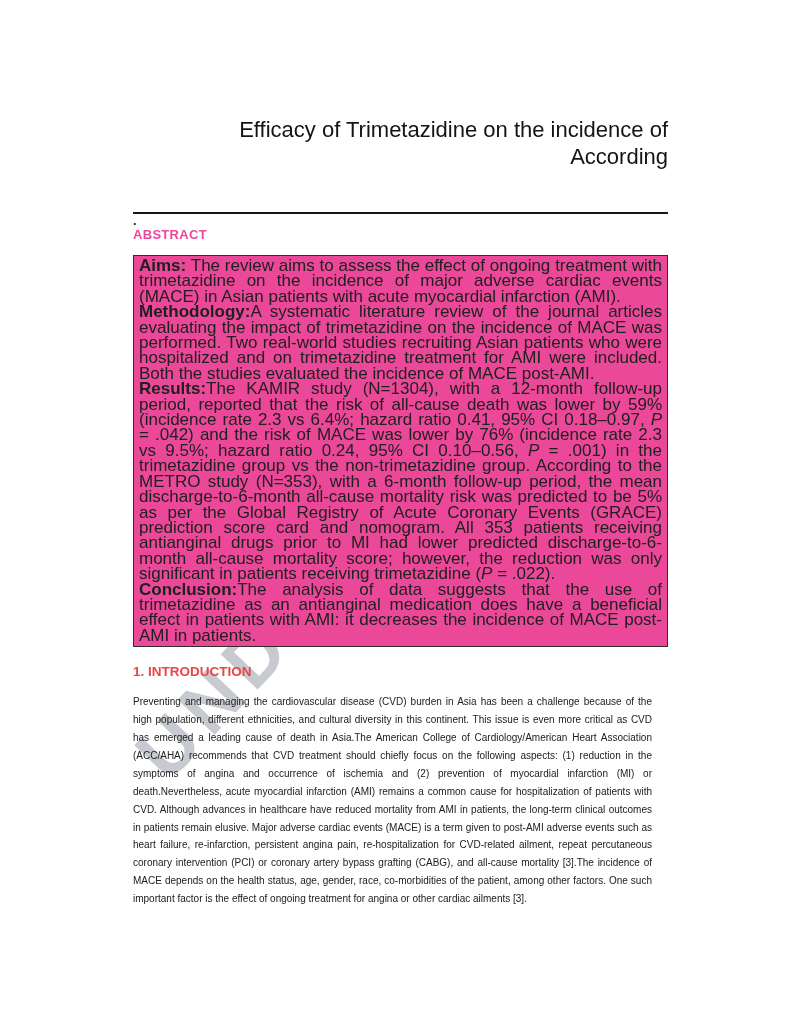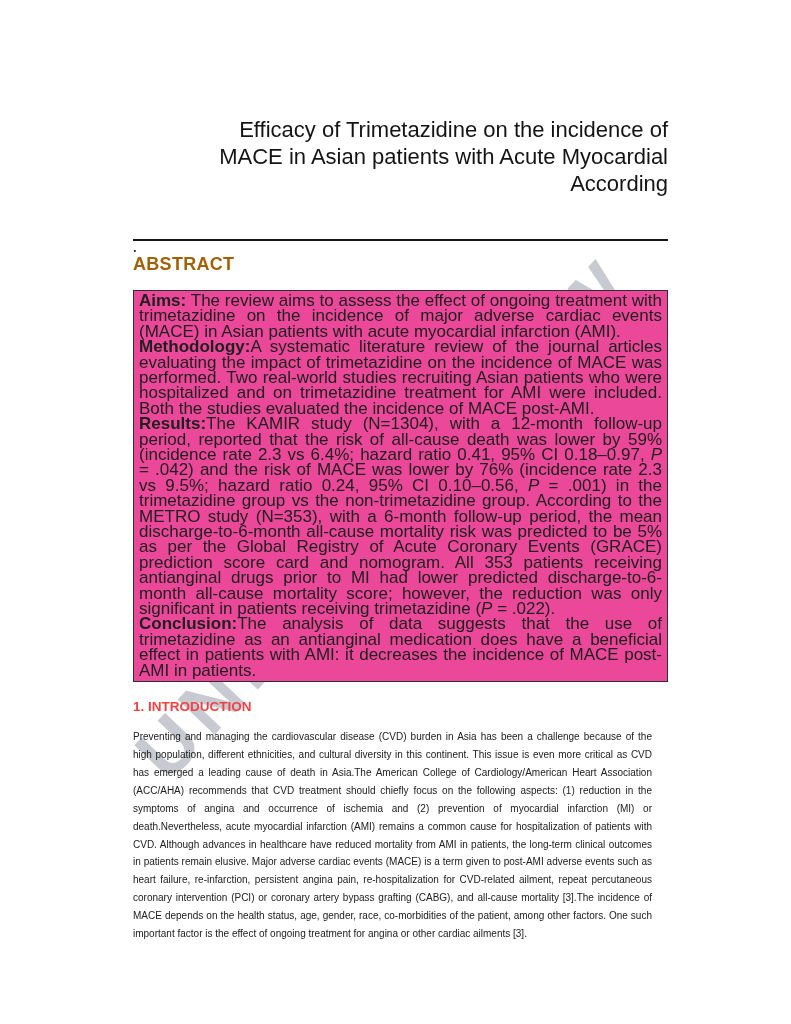--- a/index.html
+++ b/index.html
@@ -47,24 +47,24 @@
   }
   .stray {
     margin-top: 3px;
     font-size: 13px;
     line-height: 7px;
     font-weight: 700;
     color: #2a2a2a;
   }
   .abstract-heading {
     margin-top: 3px;
-    font-size: 18px;
+    font-size: 13px;
     font-weight: 700;
     letter-spacing: 0.3px;
-    color: #a16207;
+    color: #ec4899;
   }
   .abstract-box {
     margin-top: 13px;
     border: 1.4px solid #2e2e2e;
     background: #ec4899;
     padding: 2px 5px 3px 5px;
     font-size: 17px;
     line-height: 15.4px;
     text-align: justify;
     color: #202020;
@@ -88,21 +88,20 @@
 <body>
 
 <div class="page">
 
   <div class="watermark">UNDER REVIEW</div>
 
   <div class="content">
 
     <h1 class="title">
       <div>Efficacy of Trimetazidine on the incidence of</div>
-      <div>MACE in Asian patients with Acute Myocardial</div>
       <div>According</div>
     </h1>
 
     <div class="rule"></div>
 
     <div class="stray">.</div>
 
     <h2 class="abstract-heading">ABSTRACT</h2>
 
     <div class="abstract-box">

